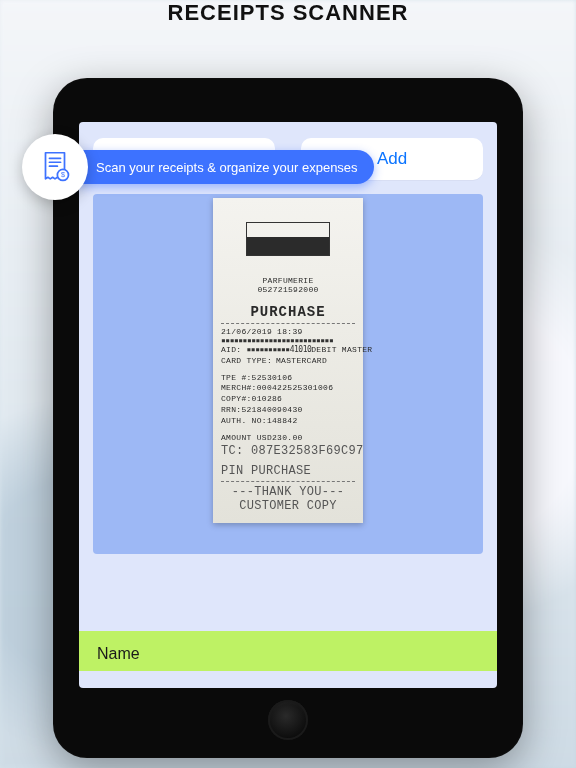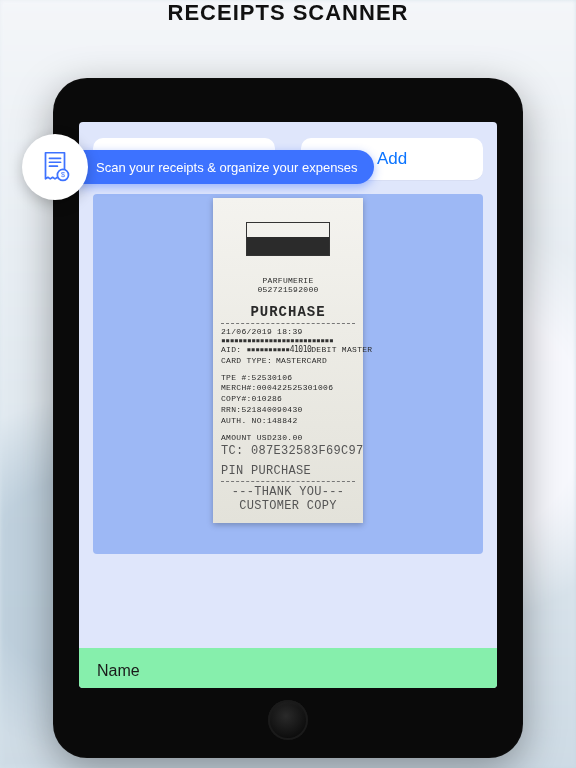--- a/index.html
+++ b/index.html
@@ -114,23 +114,23 @@
   .receipt .tiny { font-size: 12px; color: #555; }
   .receipt .obscured {
     font-family: monospace;
     letter-spacing: -0.5px;
     color: #333;
   }
 
   
   .field-area {
     position: absolute;
-    left: 0; right: 0; bottom: 0;
+    left: 0; right: 0; bottom: 17px;
     padding: 14px 14px 0 14px;
-    background: #86efac;
+    background: #bef264;
   }
   .field-label {
     font-size: 16px;
     color: #1a1a1a;
     margin: 0 4px 8px 4px;
   }
   .text-input {
     width: 100%;
     background: #fff;
     border: none;

